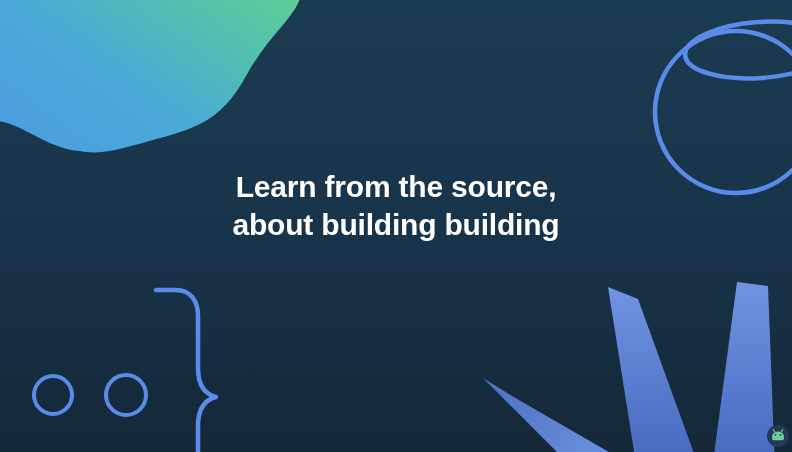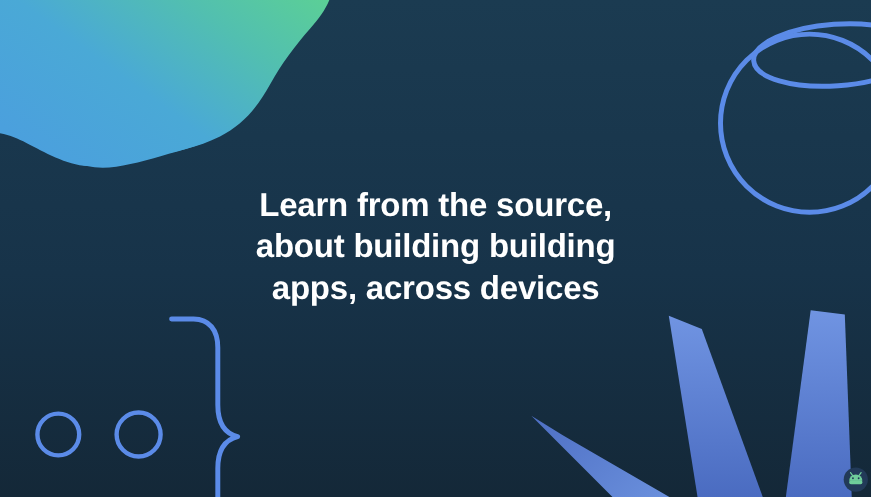--- a/index.html
+++ b/index.html
@@ -138,16 +138,15 @@
       <circle cx="775.4" cy="434.8" r="0.85" fill="#223a58"></circle>
       <circle cx="780.6" cy="434.8" r="0.85" fill="#223a58"></circle>
       <line x1="773.2" y1="429.6" x2="775.0" y2="432.2" stroke="#6fce9a" stroke-width="1.1" stroke-linecap="round"></line>
       <line x1="782.8" y1="429.6" x2="781.0" y2="432.2" stroke="#6fce9a" stroke-width="1.1" stroke-linecap="round"></line>
     </g>
   </svg>
 
   <div id="headline">
     <span class="line">Learn from the source,</span>
     <span class="line">about building building</span>
-    <span class="line">apps, across devices</span>
   </div>
 
 </div>
 
 </body></html>

